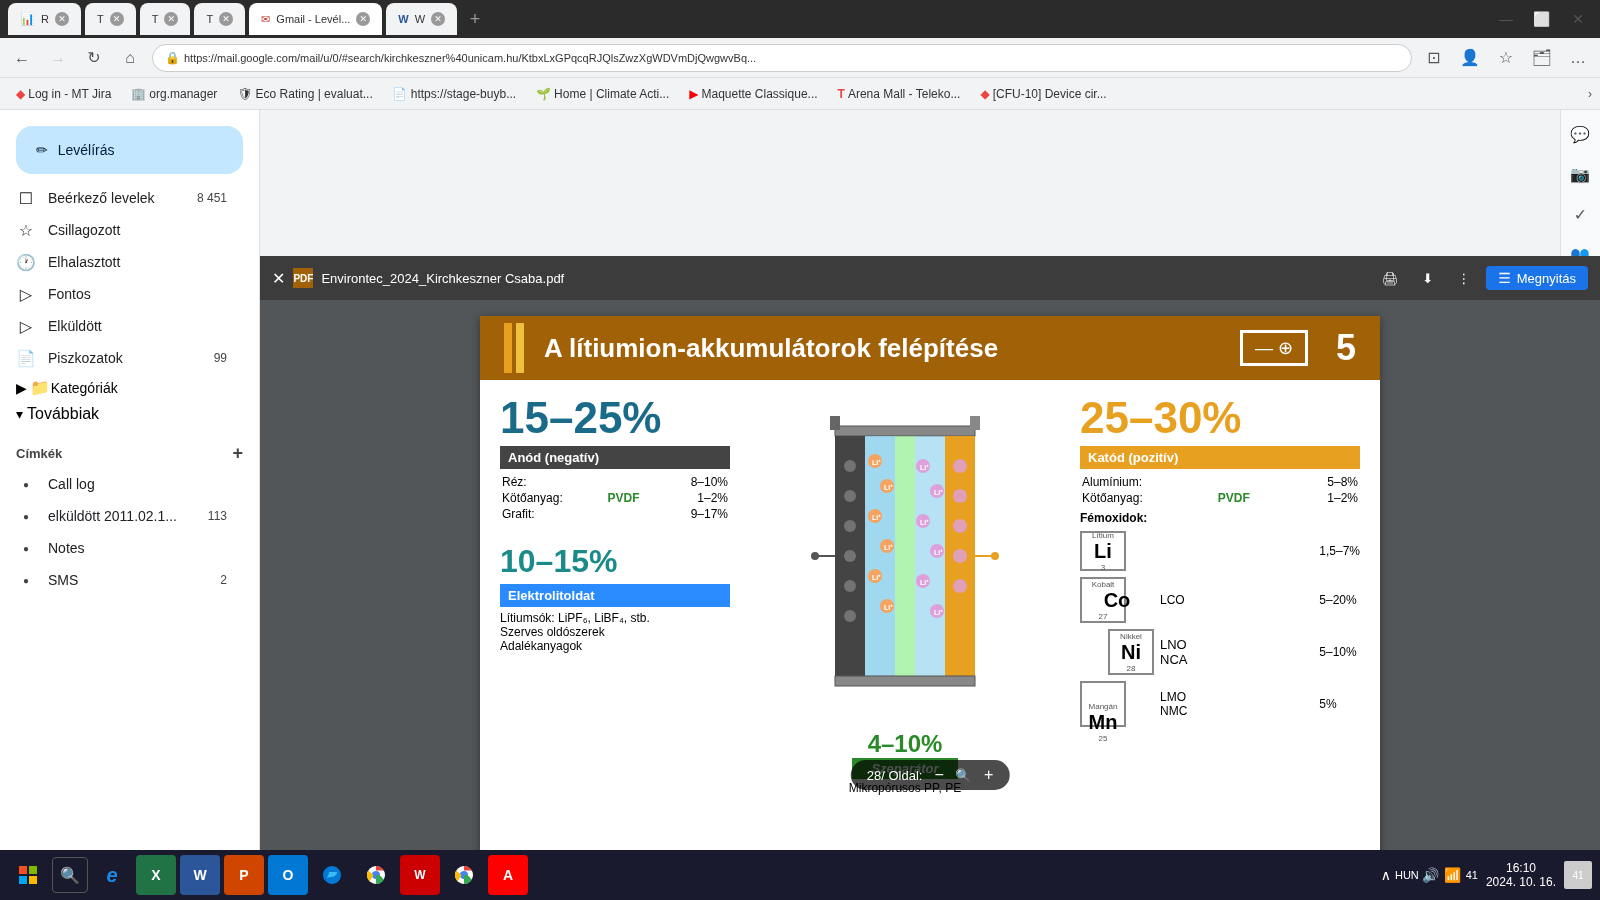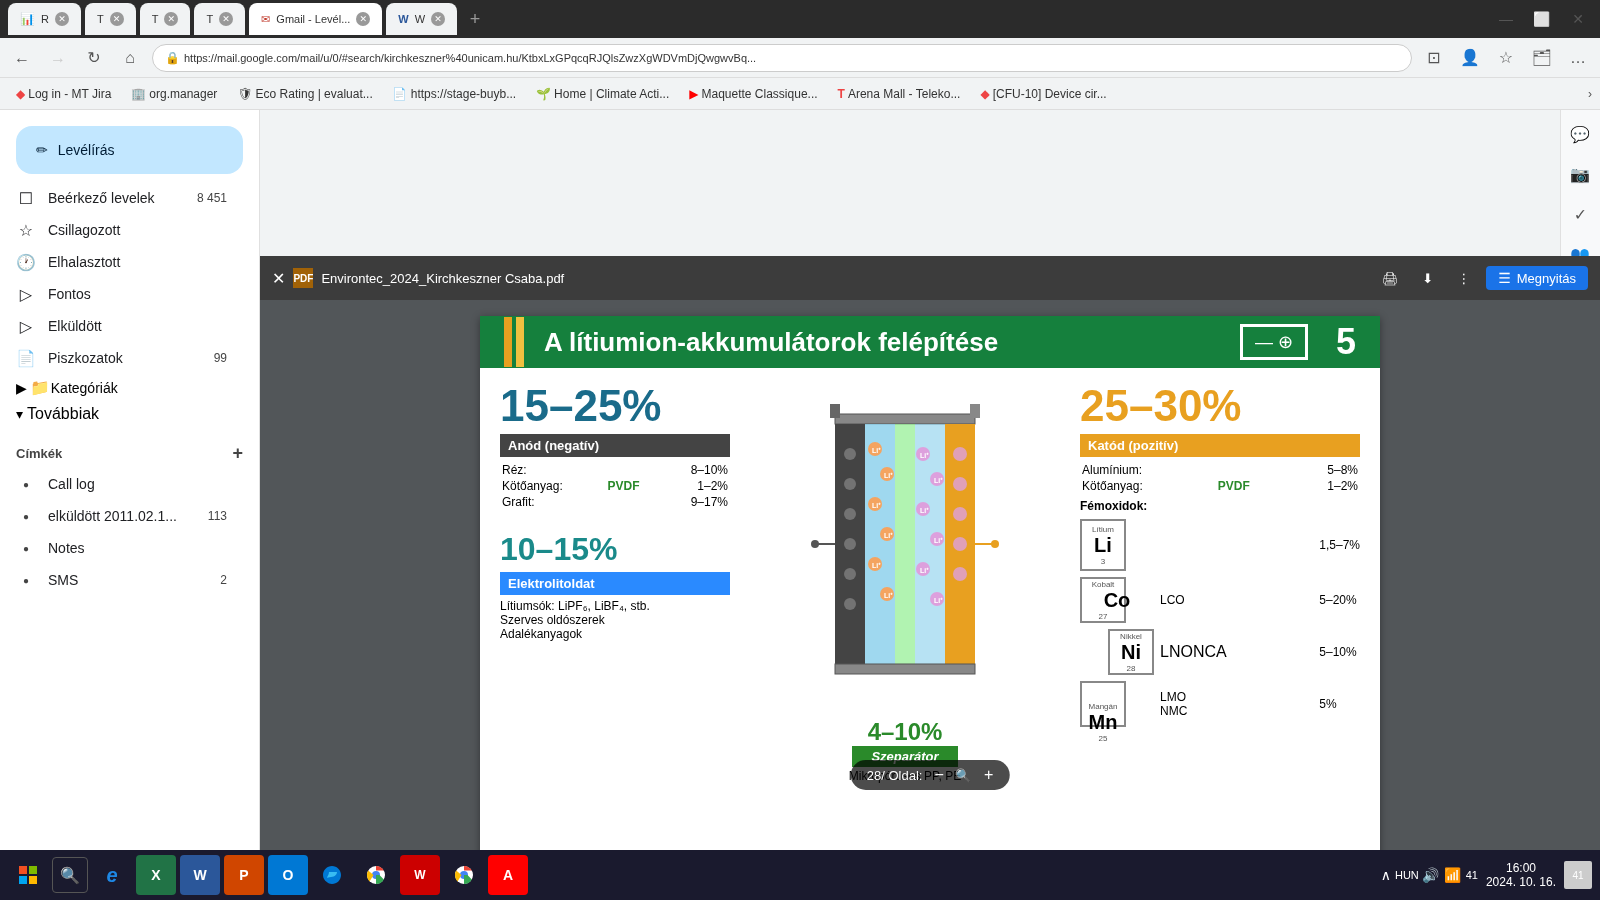--- a/index.html
+++ b/index.html
@@ -31,21 +31,21 @@
 
     
     .pdf-overlay { position: absolute; left: 260px; top: 146px; right: 0; bottom: 50px; background: #525659; display: flex; flex-direction: column; z-index: 10; }
     .pdf-header { background: #3c3c3c; height: 44px; display: flex; align-items: center; padding: 0 12px; gap: 8px; color: white; font-size: 13px; }
     .pdf-header-title { flex: 1; color: white; font-size: 13px; }
     .pdf-header-btn { padding: 4px 8px; border-radius: 4px; cursor: pointer; color: white; font-size: 13px; display: flex; align-items: center; gap: 4px; }
     .pdf-content { flex: 1; overflow-y: auto; display: flex; flex-direction: column; align-items: center; padding: 16px; gap: 12px; }
     .pdf-page { background: white; width: 900px; box-shadow: 0 2px 8px rgba(0,0,0,0.4); }
 
     
-    .slide-header { background: #15803d; height: 52px; display: flex; align-items: center; padding: 0 24px; gap: 12px; }
+    .slide-header { background: #a16207; height: 64px; display: flex; align-items: center; padding: 0 24px; gap: 12px; }
 
     
     .taskbar { position: fixed; bottom: 0; left: 0; right: 0; height: 50px; background: #1a1a2e; display: flex; align-items: center; padding: 0 8px; gap: 4px; z-index: 100; }
     .taskbar-start { width: 40px; height: 40px; display: flex; align-items: center; justify-content: center; font-size: 20px; cursor: pointer; }
     .taskbar-search { width: 36px; height: 36px; display: flex; align-items: center; justify-content: center; border: 1px solid #555; border-radius: 4px; cursor: pointer; color: white; font-size: 16px; }
     .taskbar-app { width: 40px; height: 40px; display: flex; align-items: center; justify-content: center; cursor: pointer; border-radius: 4px; }
     .taskbar-right { margin-left: auto; display: flex; align-items: center; gap: 8px; color: white; font-size: 12px; }
     .taskbar-clock { text-align: center; font-size: 12px; color: white; }
     .taskbar-tray { display: flex; align-items: center; gap: 4px; }
     .tray-icon { font-size: 14px; color: white; cursor: pointer; }
@@ -386,42 +386,42 @@
                 <td>Kötőanyag:</td>
                 <td style="color:#2a8a2a;font-weight:bold;">PVDF</td>
                 <td style="text-align:right;">1–2%</td>
               </tr>
             </tbody>
               </table>
             <div style="font-size:12px;font-weight:bold;margin-top:4px;">Fémoxidok:</div>
 
             <div style="display:grid;grid-template-columns:auto 1fr auto;gap:6px;margin-top:6px;align-items:center;">
 
-              <div style="border:2px solid #888;width:46px;height:52px;display:flex;flex-direction:column;align-items:center;justify-content:center;">
+              <div style="border:2px solid #888;width:46px;height:40px;display:flex;flex-direction:column;align-items:center;justify-content:center;">
                 <span style="font-size:8px;color:#555;">Lítium</span>
                 <span style="font-size:20px;font-weight:bold;">Li</span>
                 <span style="font-size:8px;color:#555;">3</span>
               </div>
               <div></div>
               <div style="font-size:12px;">1,5–7%</div>
 
               <div style="border:2px solid #888;width:46px;height:46px;display:flex;flex-direction:column;align-items:center;justify-content:center;">
                 <span style="font-size:8px;color:#555;">Kobalt</span>
                 <span style="font-size:20px;font-weight:bold;margin-left:28px;">Co</span>
                 <span style="font-size:8px;color:#555;">27</span>
               </div>
               <div style="font-size:12px;">LCO</div>
               <div style="font-size:12px;">5–20%</div>
 
               <div style="border:2px solid #888;width:46px;height:46px;display:flex;flex-direction:column;align-items:center;justify-content:center;margin-left:28px;">
                 <span style="font-size:8px;color:#555;">Nikkel</span>
                 <span style="font-size:20px;font-weight:bold;">Ni</span>
                 <span style="font-size:8px;color:#555;">28</span>
               </div>
-              <div style="font-size:16px;display:flex;flex-direction:row;">
+              <div style="font-size:13px;display:flex;flex-direction:column;">
                 <span>LNO</span>
                 <span>NCA</span>
               </div>
               <div style="font-size:12px;">5–10%</div>
 
               <div style="border:2px solid #888;width:46px;height:46px;display:flex;flex-direction:column;align-items:center;justify-content:center;">
                 <span style="font-size:8px;color:#555;margin-top:36px;">Mangán</span>
                 <span style="font-size:20px;font-weight:bold;">Mn</span>
                 <span style="font-size:8px;color:#555;">25</span>
               </div>
@@ -497,18 +497,18 @@
 
   <div class="taskbar-right">
     <div class="taskbar-tray">
       <span class="tray-icon">∧</span>
       <span class="tray-icon" style="font-size:11px;">HUN</span>
       <span class="tray-icon">🔊</span>
       <span class="tray-icon">📶</span>
       <span class="tray-icon" style="font-size:11px;">41</span>
     </div>
     <div class="taskbar-clock">
-      <div>16:00</div>
+      <div>16:10</div>
       <div>2024. 10. 16.</div>
     </div>
     <div style="width:28px;height:28px;background:#ccc;border-radius:2px;display:flex;align-items:center;justify-content:center;cursor:pointer;font-size:10px;">41</div>
   </div>
 </div>
 
 </body></html>

